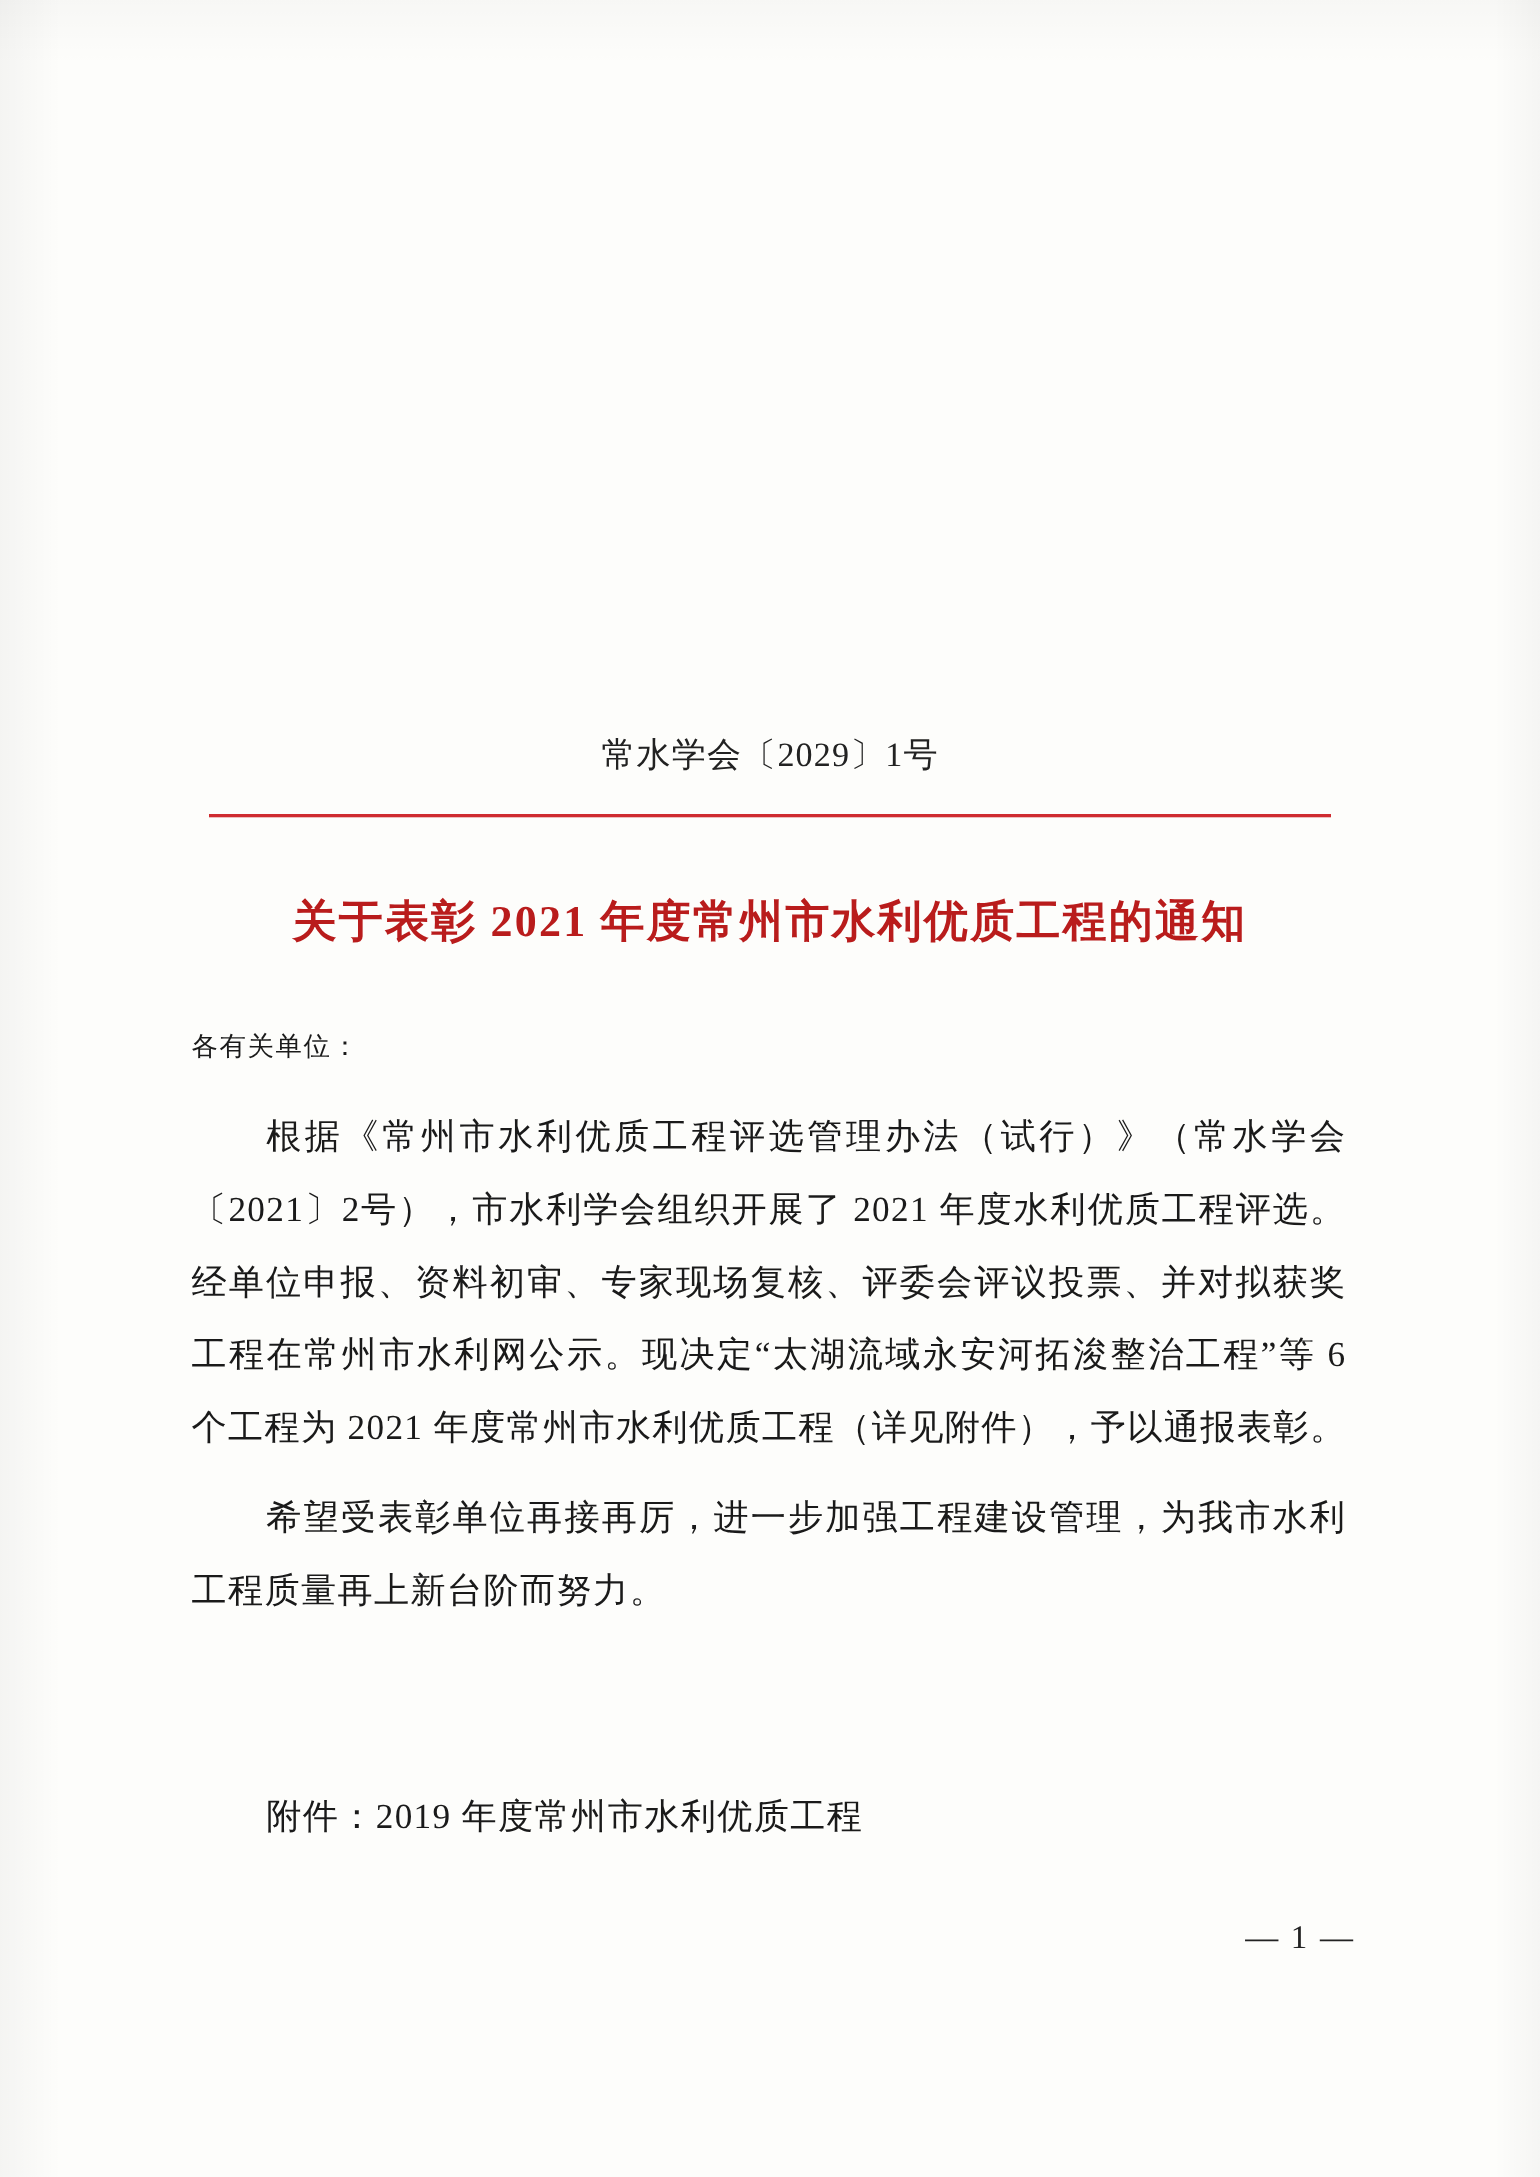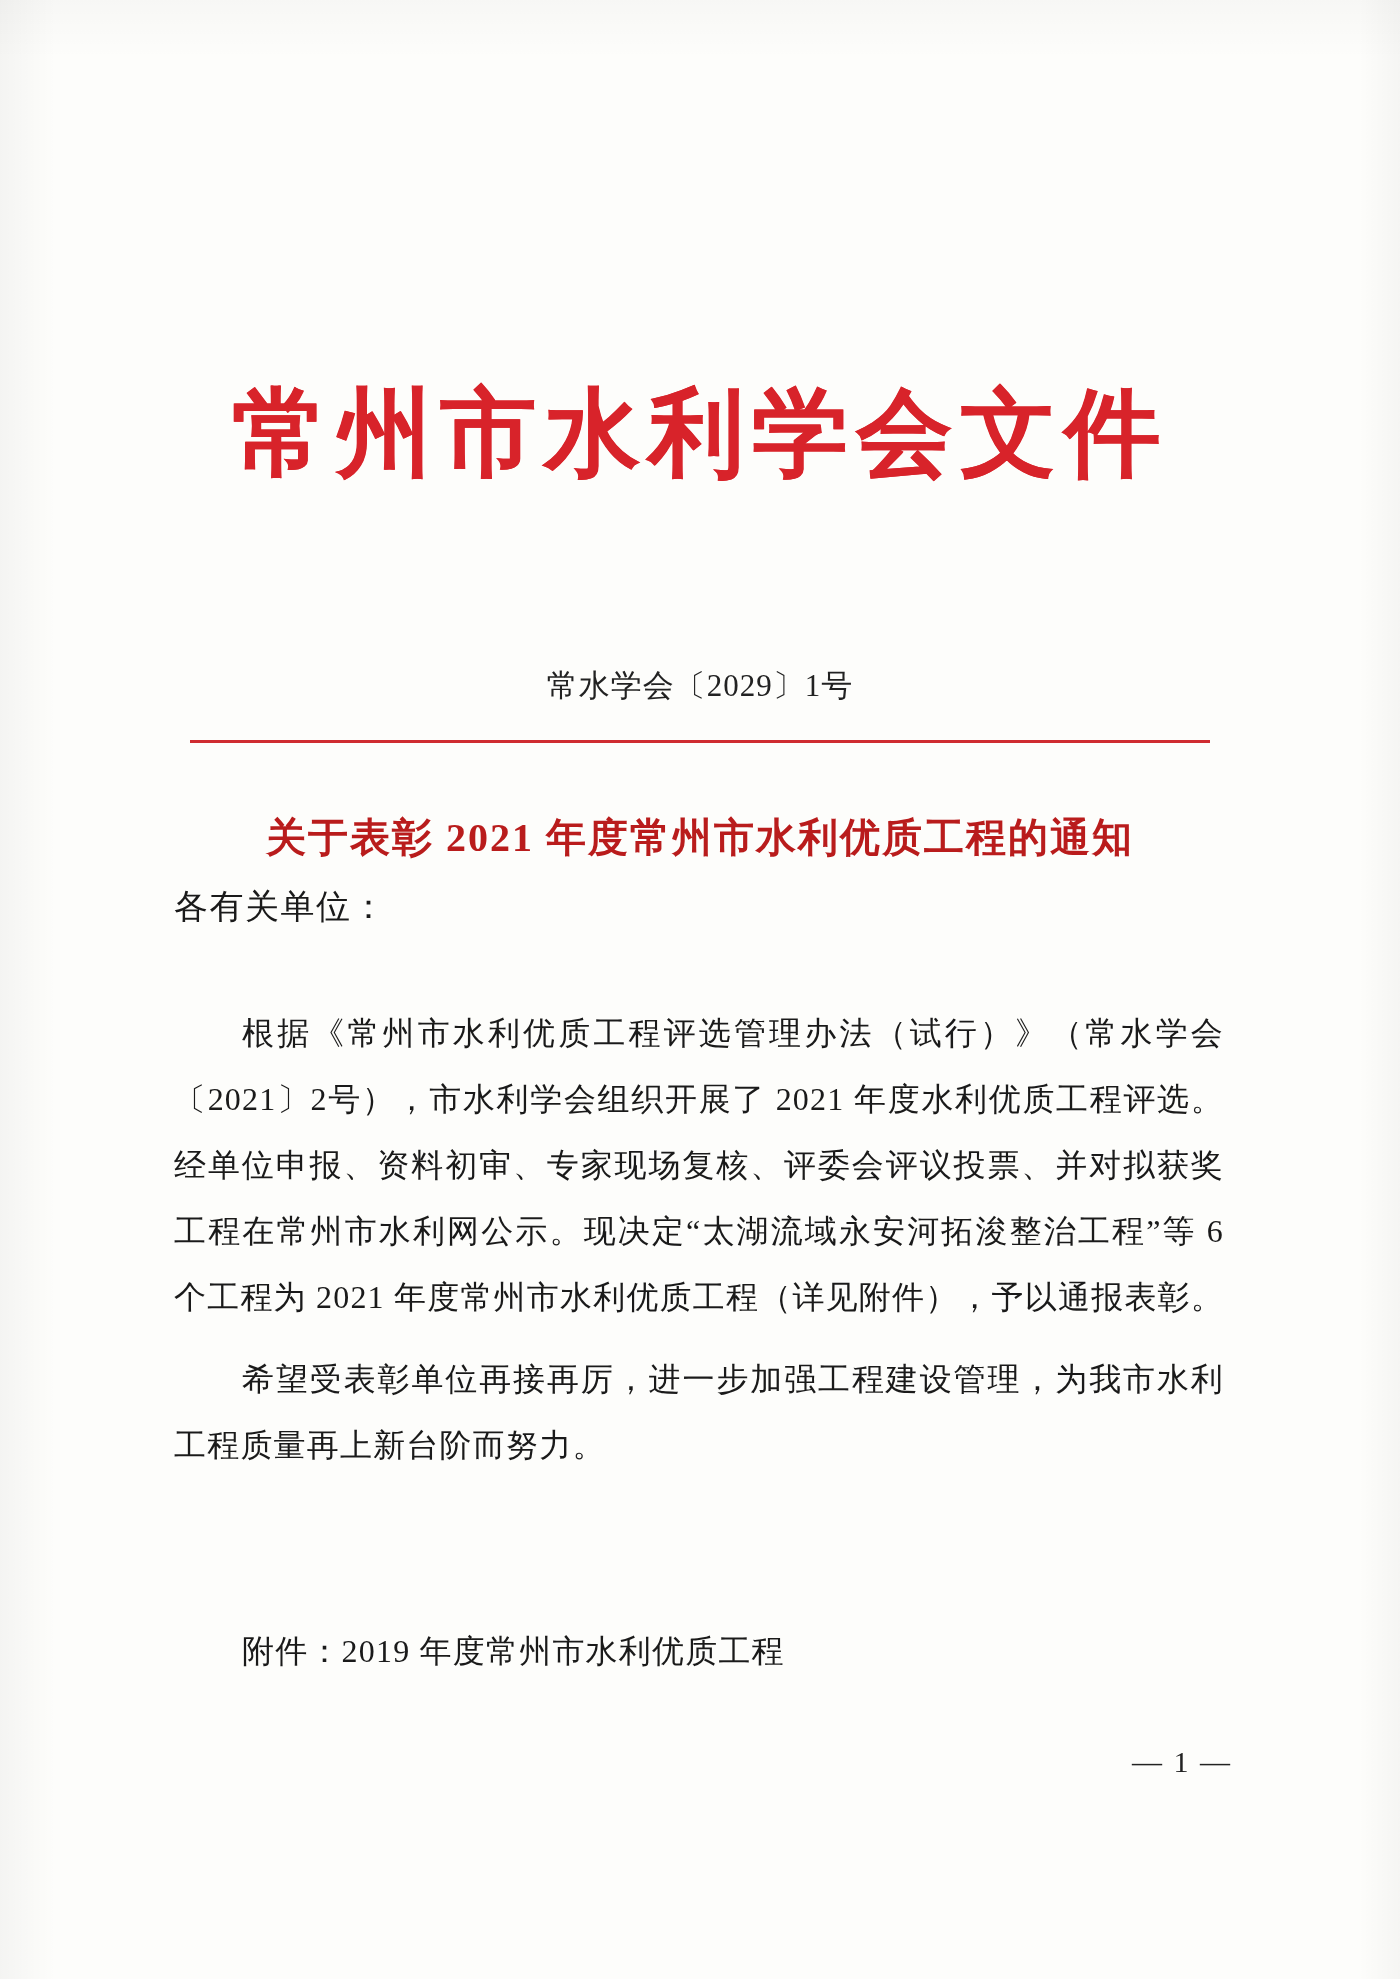--- a/index.html
+++ b/index.html
@@ -78,23 +78,23 @@
     width: 1064px;
     text-align: center;
     font-size: 40px;
     font-weight: bold;
     letter-spacing: 2px;
     color: #b91c1c;
     white-space: nowrap;
   }
   .salutation {
     position: absolute;
-    top: 884px;
+    top: 935px;
     left: 6px;
-    font-size: 34px;
+    font-size: 24px;
     letter-spacing: 1.5px;
   }
   .body-block {
     position: absolute;
     top: 1000px;
     left: 6px;
     width: 1050px;
     font-size: 32px;
     line-height: 66px;
     letter-spacing: 1.2px;
@@ -127,21 +127,20 @@
     letter-spacing: 2px;
     color: #222;
   }
 </style>
 </head>
 <body>
 
 <div class="page">
   <div class="content">
 
-    <div class="doc-title">常州市水利学会文件</div>
 
     <div class="doc-number">常水学会〔2029〕1号</div>
 
     <div class="red-rule"></div>
 
     <div class="notice-title">关于表彰 2021 年度常州市水利优质工程的通知</div>
 
     <div class="salutation">各有关单位：</div>
 
     <div class="body-block">

